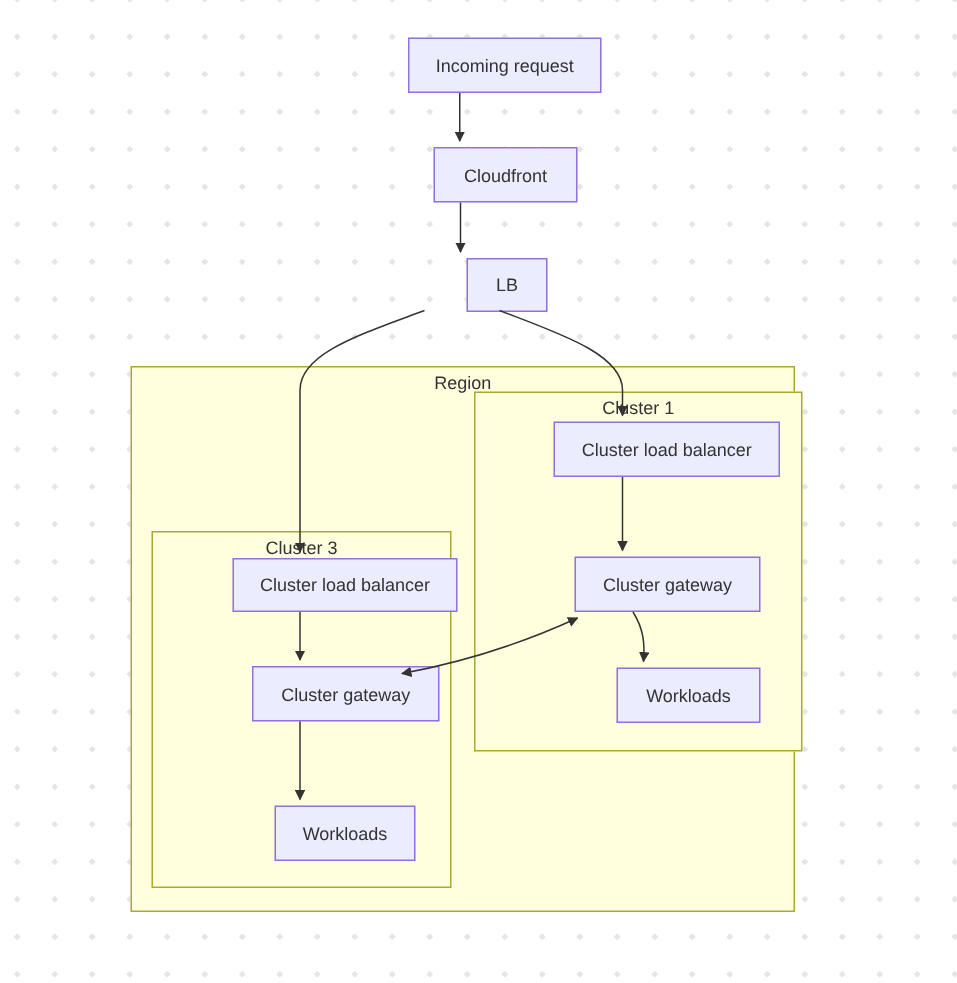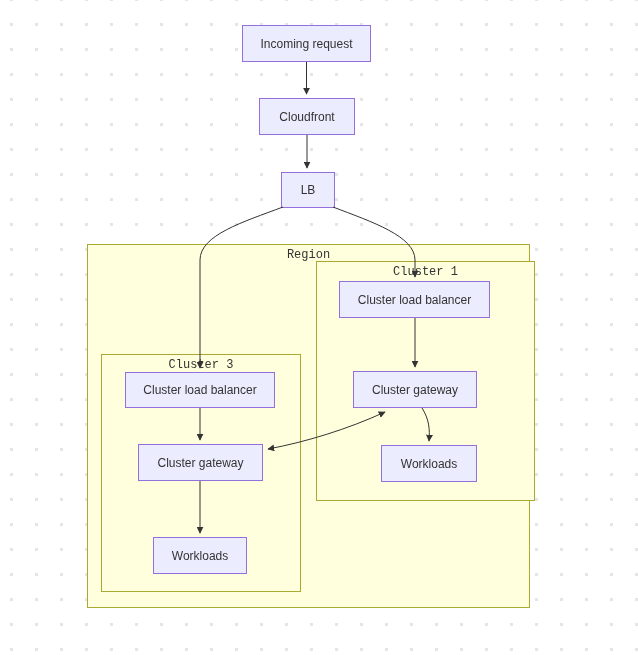--- a/index.html
+++ b/index.html
@@ -9,27 +9,27 @@
     background-image:radial-gradient(circle,#e5e5e5 1.7px,transparent 1.9px);
     background-size:25px 25px;background-position:24px 12px;
     font-family:"Liberation Sans",sans-serif;color:#333333;
   }
   .group{
     position:absolute;box-sizing:border-box;
     background:#ffffde;border:1px solid #aaaa33;
   }
   .group-label{
     position:absolute;top:3px;left:0;right:0;text-align:center;
-    font-size:12px;line-height:14px;color:#333333;white-space:nowrap;font-family:Liberation Mono, monospace;
+    font-size:12px;line-height:14px;color:#333333;white-space:nowrap;
   }
   .node{
     position:absolute;box-sizing:border-box;
     background:#ececff;border:1px solid #9370db;
     display:flex;align-items:center;justify-content:center;
-    font-size:12px;color:#333333;white-space:nowrap;
+    font-size:12px;color:#333333;white-space:nowrap;margin-left:30px;
   }
   svg.edges{position:absolute;left:0;top:0;pointer-events:none;}
   svg.edges path{stroke:#333333;stroke-width:1;fill:none;}
 </style>
 </head>
 <body>
 
 <div class="canvas">
 
   <div class="group" style="left:87px;top:244px;width:443px;height:364px">

